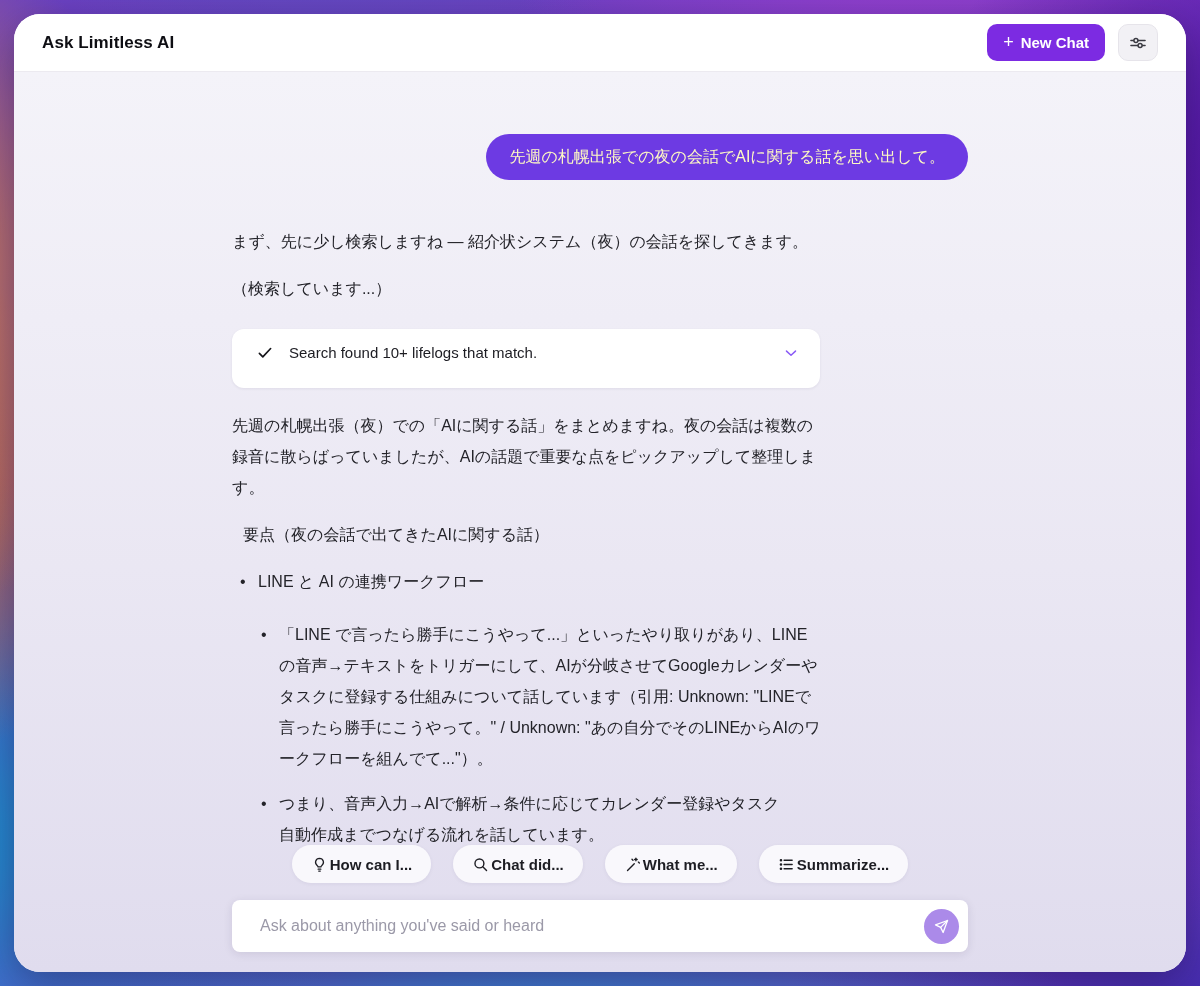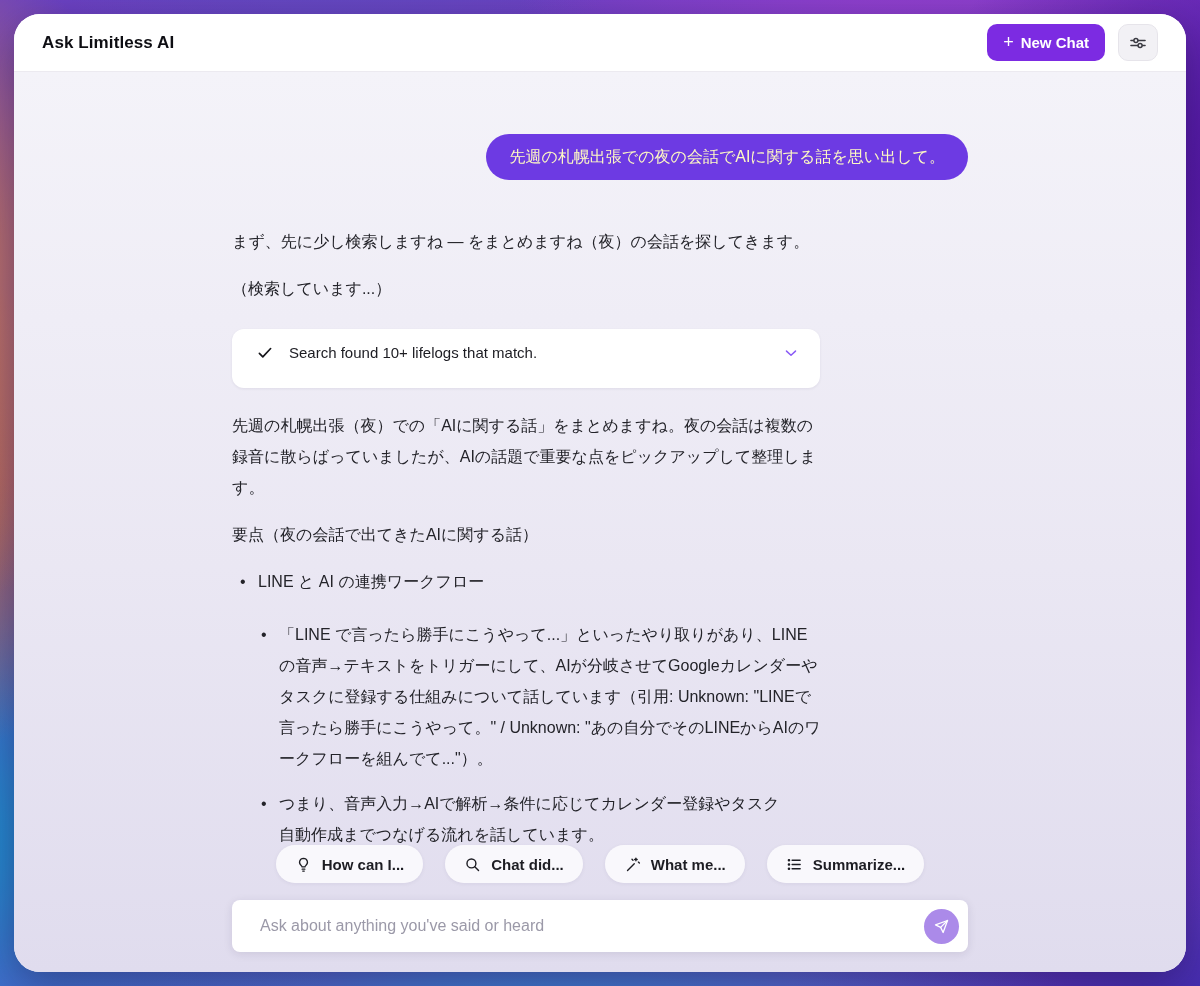--- a/index.html
+++ b/index.html
@@ -64,38 +64,38 @@
   .ai-message p { max-width: 592px; line-height: 31px; margin-bottom: 16px; }
   .ai-message p.pre-card { margin-bottom: 25px; }
   .search-card {
     width: 588px; height: 59px; background: #ffffff; border-radius: 12px;
     box-shadow: 0 1px 3px rgba(30,20,60,.07); cursor: pointer;
     display: flex; align-items: center; padding: 0 20px 12px 24px;
     margin-bottom: 22px;
   }
   .search-card .card-text { font-size: 15px; color: #1c1c22; margin-left: 15px; }
   .search-card .chev { margin-left: auto; }
-  .heading-p { margin-top: 6px; }
+  .heading-p { margin-top: 6px; margin-left: 11px; }
   .bullets { margin-top: 6px; }
   .li { display: flex; max-width: 592px; line-height: 31px; }
   .li .dot { width: 18px; flex: 0 0 18px; }
   .li.level1 { margin-left: 8px; }
   .li.level2 { margin-left: 29px; margin-top: 22px; max-width: 566px; }
   .li.level2.tight { margin-top: 14px; }
   .li .txt { flex: 1; }
   .li.bottom-cut { margin-top: 64px; white-space: nowrap; }
   
   .bottom-overlay {
     position: absolute; left: 0; right: 0; bottom: 0;
     display: flex; flex-direction: column; align-items: center;
     padding-bottom: 20px; pointer-events: none;
   }
   .chips-row { display: flex; gap: 22px; margin-bottom: 17px; pointer-events: auto; }
   .chip {
-    display: inline-flex; align-items: center; gap: 10px;
+    display: inline-flex; align-items: center; gap: 2px;
     height: 38px; padding: 16px 19px; border: none; cursor: pointer;
     border-radius: 19px; background: rgba(255,255,255,.78);
     backdrop-filter: blur(5px); box-shadow: 0 1px 4px rgba(30,20,60,.06);
     font-family: inherit; font-size: 15px; font-weight: 600; color: #1d1d23;
   }
   .composer {
     width: 736px; height: 52px; background: #ffffff; border-radius: 8px;
     box-shadow: 0 2px 10px rgba(30,20,60,.10); pointer-events: auto;
     display: flex; align-items: center; padding: 0 9px 0 28px;
   }
@@ -138,21 +138,21 @@
     </header>
 
     <main class="chat-area">
       <div class="column">
 
         <div class="user-row">
           <div class="user-bubble">先週の札幌出張での夜の会話でAIに関する話を思い出して。</div>
         </div>
 
         <div class="ai-message">
-          <p>まず、先に少し検索しますね — をまとめますね（夜）の会話を探してきます。</p>
+          <p>まず、先に少し検索しますね — 紹介状システム（夜）の会話を探してきます。</p>
           <p class="pre-card">（検索しています...）</p>
 
           <div class="search-card">
             <span>
               <svg width="18" height="18" viewBox="0 0 24 24" fill="none" stroke="#15151a" stroke-width="2.2" stroke-linecap="round" stroke-linejoin="round">
                 <path d="M4.5 12.5l4.6 4.7L19.5 6"></path>
               </svg>
             </span>
             <span class="card-text">Search found 10+ lifelogs that match.</span>
             <span class="chev">

